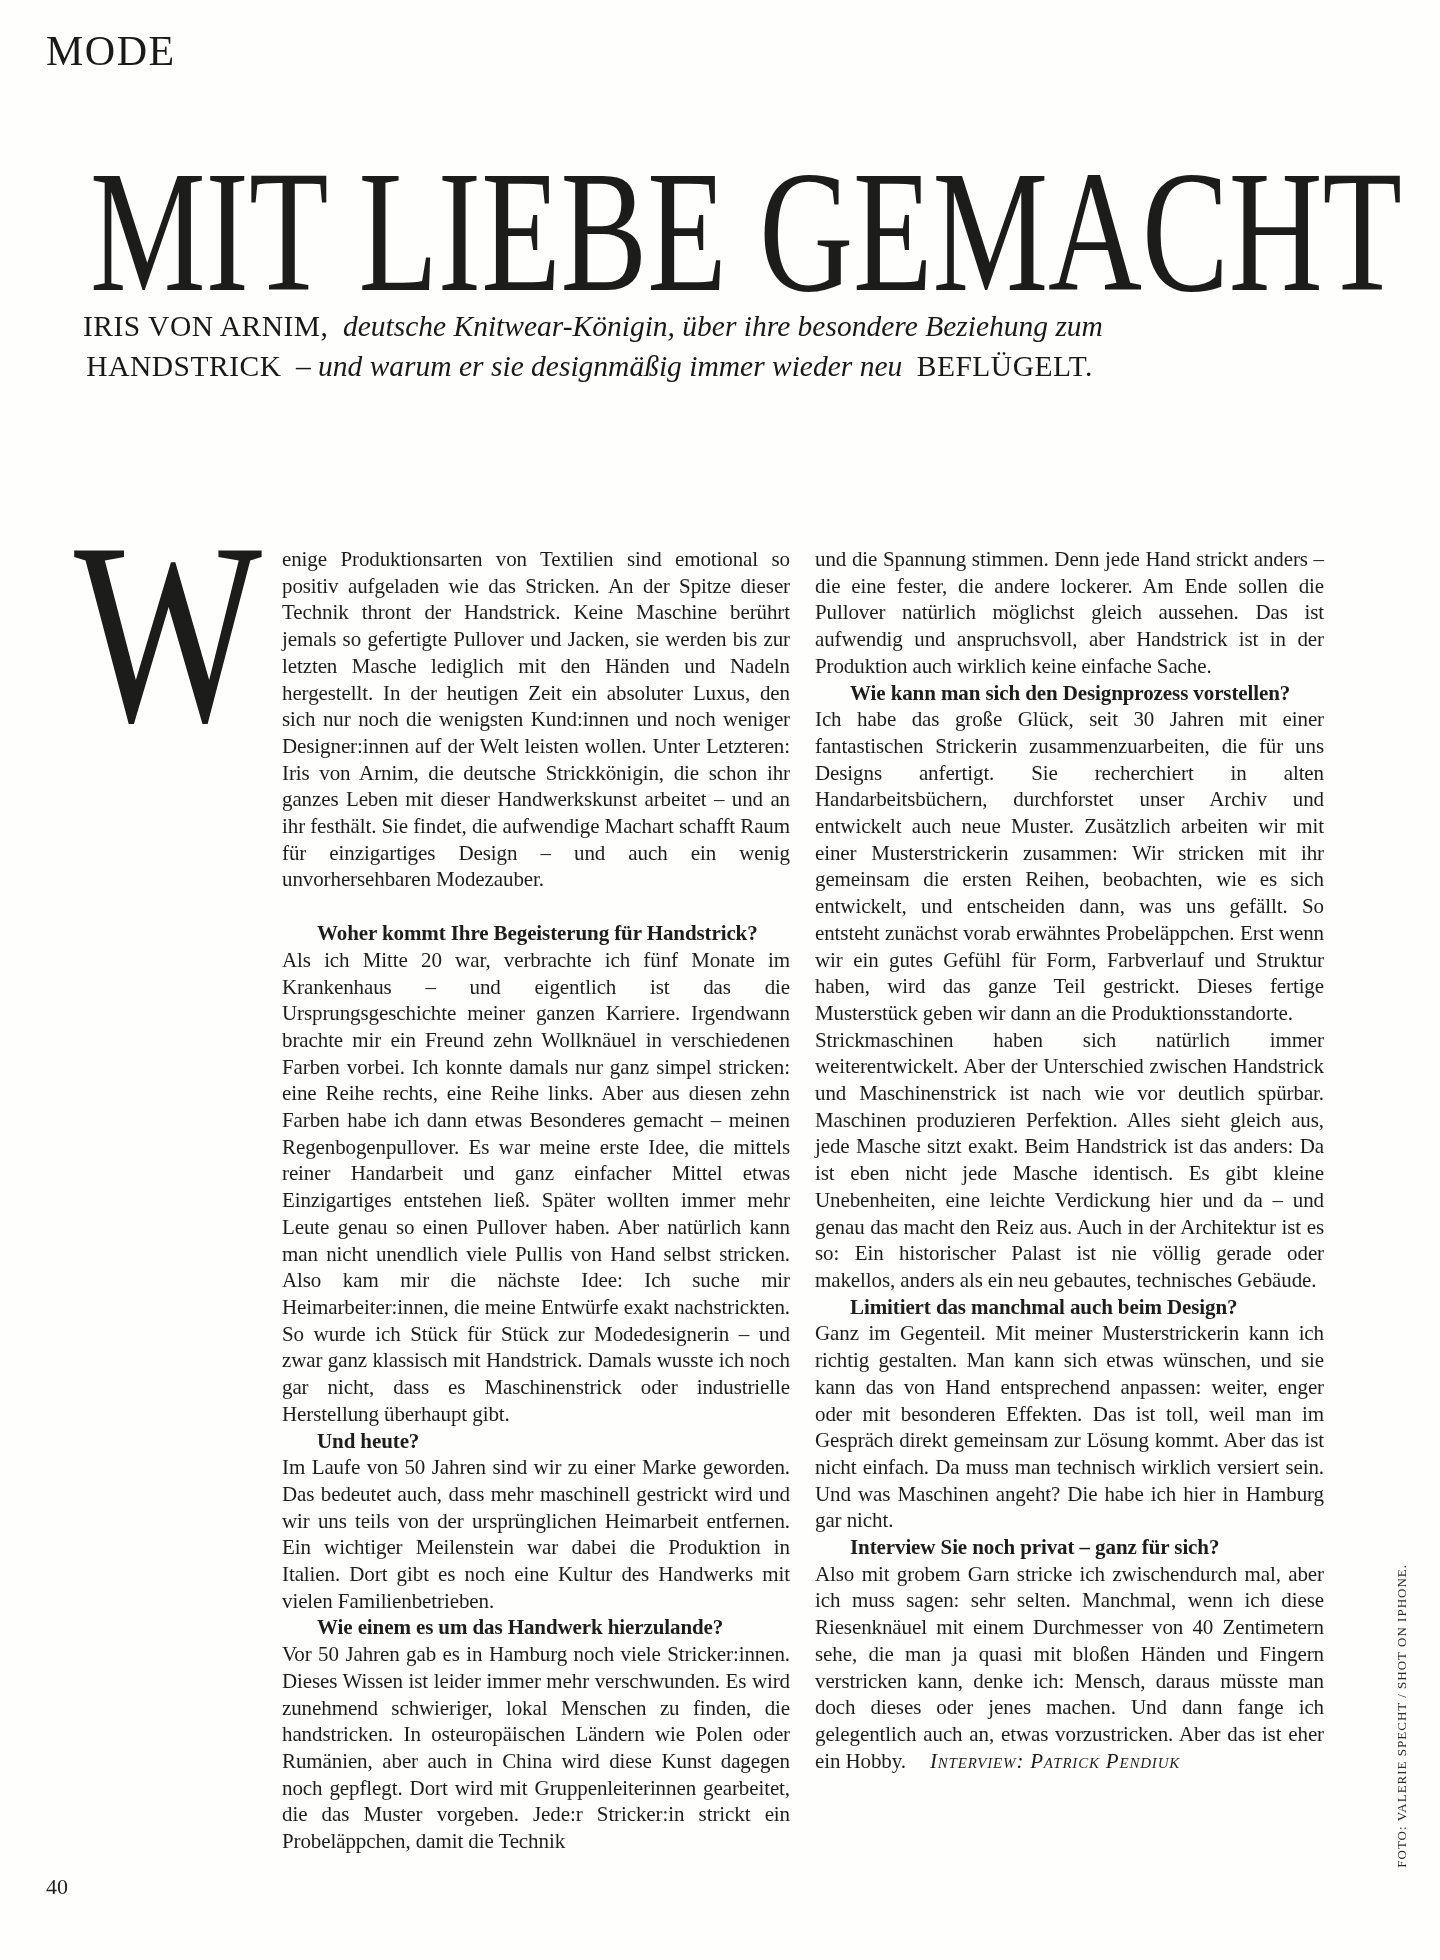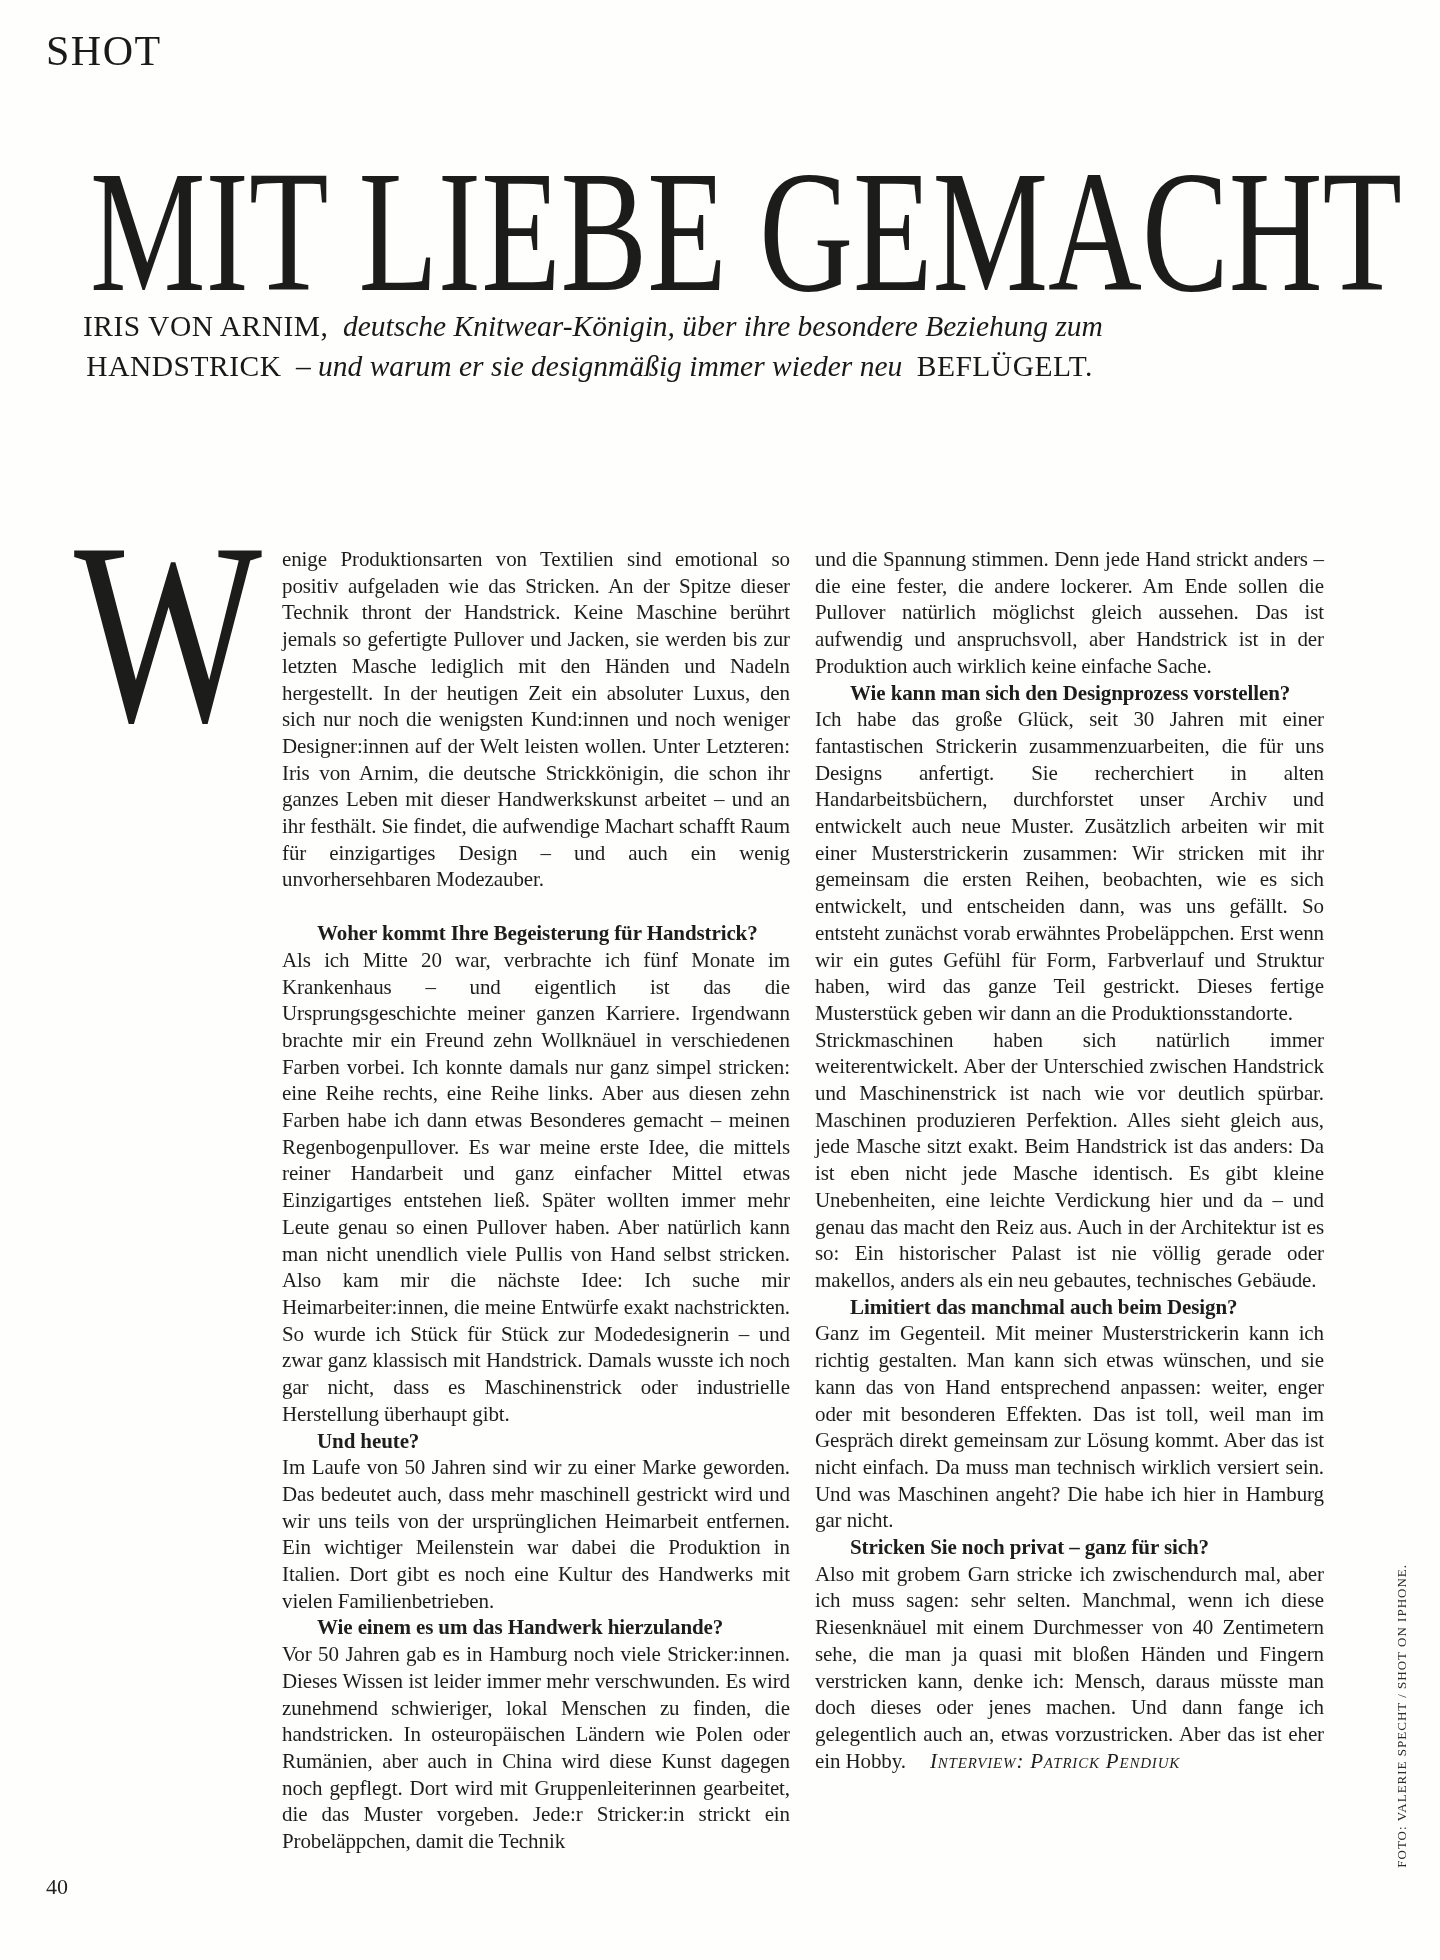--- a/index.html
+++ b/index.html
@@ -43,21 +43,21 @@
     position:absolute; right:30px; bottom:92px;
     writing-mode:vertical-rl; transform:rotate(180deg);
     font-size:13px; letter-spacing:1px; color:#2a2a28;
   }
 </style>
 </head>
 <body>
 
 <div class="page">
 
-  <div class="section-label">SHOT</div>
+  <div class="section-label">MODE</div>
 
   <div class="title-wrap">
     <svg width="1320" height="182" xmlns="http://www.w3.org/2000/svg">
       <text x="2" y="174" font-size="173" fill="#1c1c1a" font-family="Liberation Serif, DejaVu Serif, serif" textLength="1312" lengthAdjust="spacingAndGlyphs">MIT LIEBE GEMACHT</text>
     </svg>
   </div>
 
   <div class="standfirst">
     <div class="sf-line">
       <span class="sf-roman">IRIS VON ARNIM,</span>
@@ -88,21 +88,21 @@
       <p class="body-text">Vor 50 Jahren gab es in Hamburg noch viele Stricker:innen. Dieses Wissen ist leider immer mehr verschwunden. Es wird zunehmend schwieriger, lokal Menschen zu finden, die handstricken. In osteuropäischen Ländern wie Polen oder Rumänien, aber auch in China wird diese Kunst dagegen noch gepflegt. Dort wird mit Gruppenleiterinnen gearbeitet, die das Muster vorgeben. Jede:r Stricker:in strickt ein Probeläppchen, damit die Technik</p>
     </div>
 
     <div class="col">
       <p class="body-text">und die Spannung stimmen. Denn jede Hand strickt anders – die eine fester, die andere lockerer. Am Ende sollen die Pullover natürlich möglichst gleich aussehen. Das ist aufwendig und anspruchsvoll, aber Handstrick ist in der Produktion auch wirklich keine einfache Sache.</p>
       <p class="question">Wie kann man sich den Designprozess vorstellen?</p>
       <p class="body-text">Ich habe das große Glück, seit 30 Jahren mit einer fantastischen Strickerin zusammenzuarbeiten, die für uns Designs anfertigt. Sie recherchiert in alten Handarbeitsbüchern, durchforstet unser Archiv und entwickelt auch neue Muster. Zusätzlich arbeiten wir mit einer Musterstrickerin zusammen: Wir stricken mit ihr gemeinsam die ersten Reihen, beobachten, wie es sich entwickelt, und entscheiden dann, was uns gefällt. So entsteht zunächst vorab erwähntes Probeläppchen. Erst wenn wir ein gutes Gefühl für Form, Farbverlauf und Struktur haben, wird das ganze Teil gestrickt. Dieses fertige Musterstück geben wir dann an die Produktionsstandorte.</p>
       <p class="body-text">Strickmaschinen haben sich natürlich immer weiterentwickelt. Aber der Unterschied zwischen Handstrick und Maschinenstrick ist nach wie vor deutlich spürbar. Maschinen produzieren Perfektion. Alles sieht gleich aus, jede Masche sitzt exakt. Beim Handstrick ist das anders: Da ist eben nicht jede Masche identisch. Es gibt kleine Unebenheiten, eine leichte Verdickung hier und da – und genau das macht den Reiz aus. Auch in der Architektur ist es so: Ein historischer Palast ist nie völlig gerade oder makellos, anders als ein neu gebautes, technisches Gebäude.</p>
       <p class="question">Limitiert das manchmal auch beim Design?</p>
       <p class="body-text">Ganz im Gegenteil. Mit meiner Musterstrickerin kann ich richtig gestalten. Man kann sich etwas wünschen, und sie kann das von Hand entsprechend anpassen: weiter, enger oder mit besonderen Effekten. Das ist toll, weil man im Gespräch direkt gemeinsam zur Lösung kommt. Aber das ist nicht einfach. Da muss man technisch wirklich versiert sein. Und was Maschinen angeht? Die habe ich hier in Hamburg gar nicht.</p>
-      <p class="question">Stricken Sie noch privat – ganz für sich?</p>
+      <p class="question">Interview Sie noch privat – ganz für sich?</p>
       <p class="body-text"><span>Also mit grobem Garn stricke ich zwischendurch mal, aber ich muss sagen: sehr selten. Manchmal, wenn ich diese Riesenknäuel mit einem Durchmesser von 40 Zentimetern sehe, die man ja quasi mit bloßen Händen und Fingern verstricken kann, denke ich: Mensch, daraus müsste man doch dieses oder jenes machen. Und dann fange ich gelegentlich auch an, etwas vorzustricken. Aber das ist eher ein Hobby.</span><span class="credit">Interview: Patrick Pendiuk</span></p>
     </div>
 
   </div>
 
   <div class="page-number">40</div>
 
   <div class="photo-credit">FOTO: VALERIE SPECHT / SHOT ON IPHONE.</div>
 
 </div>

